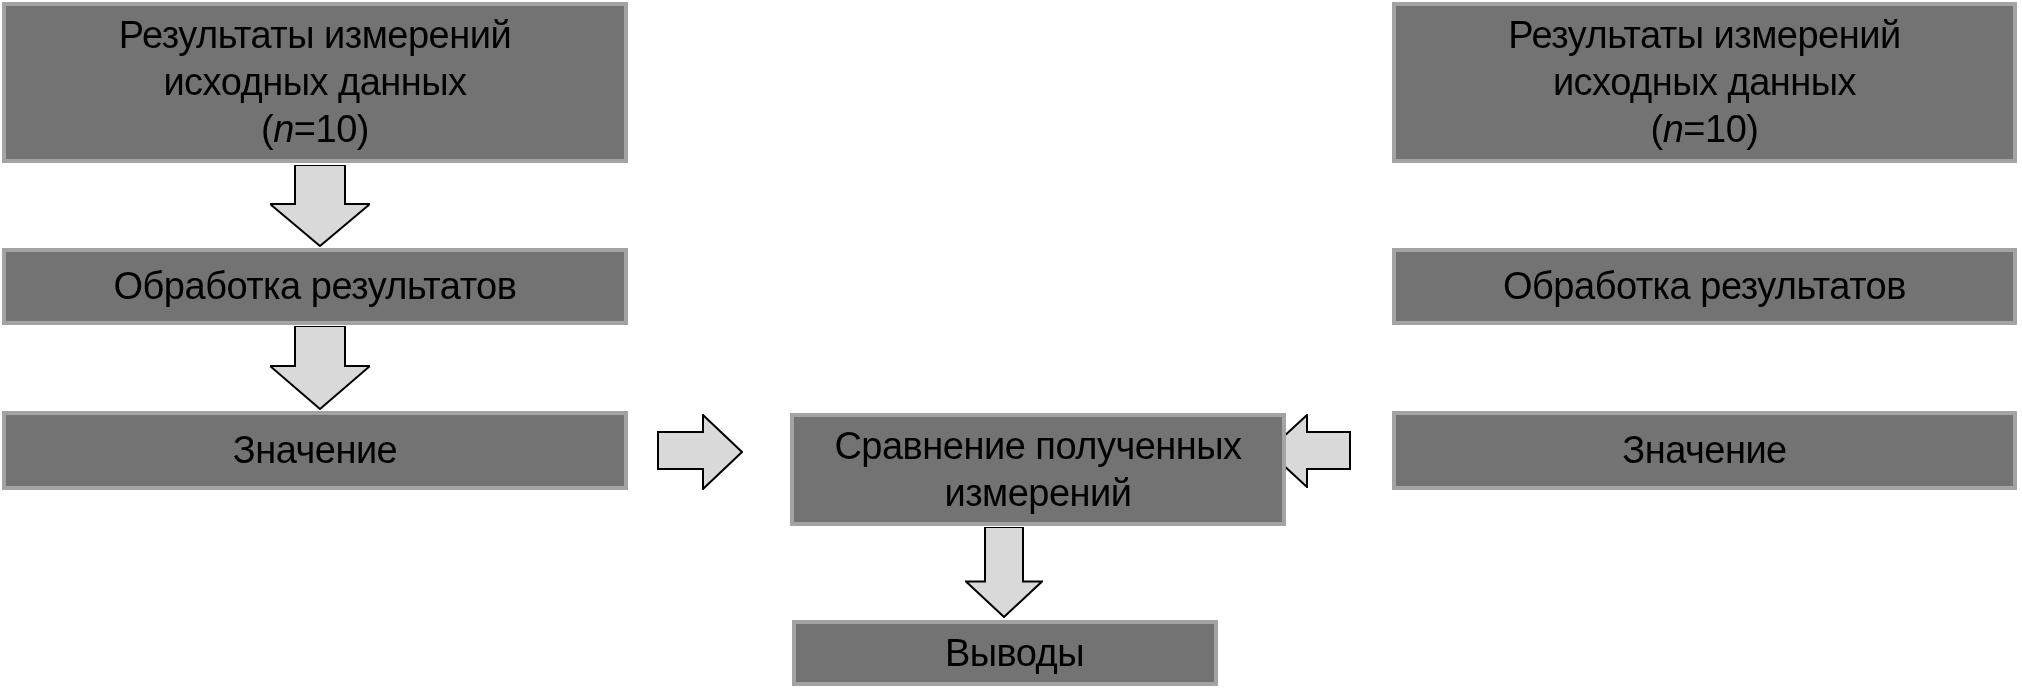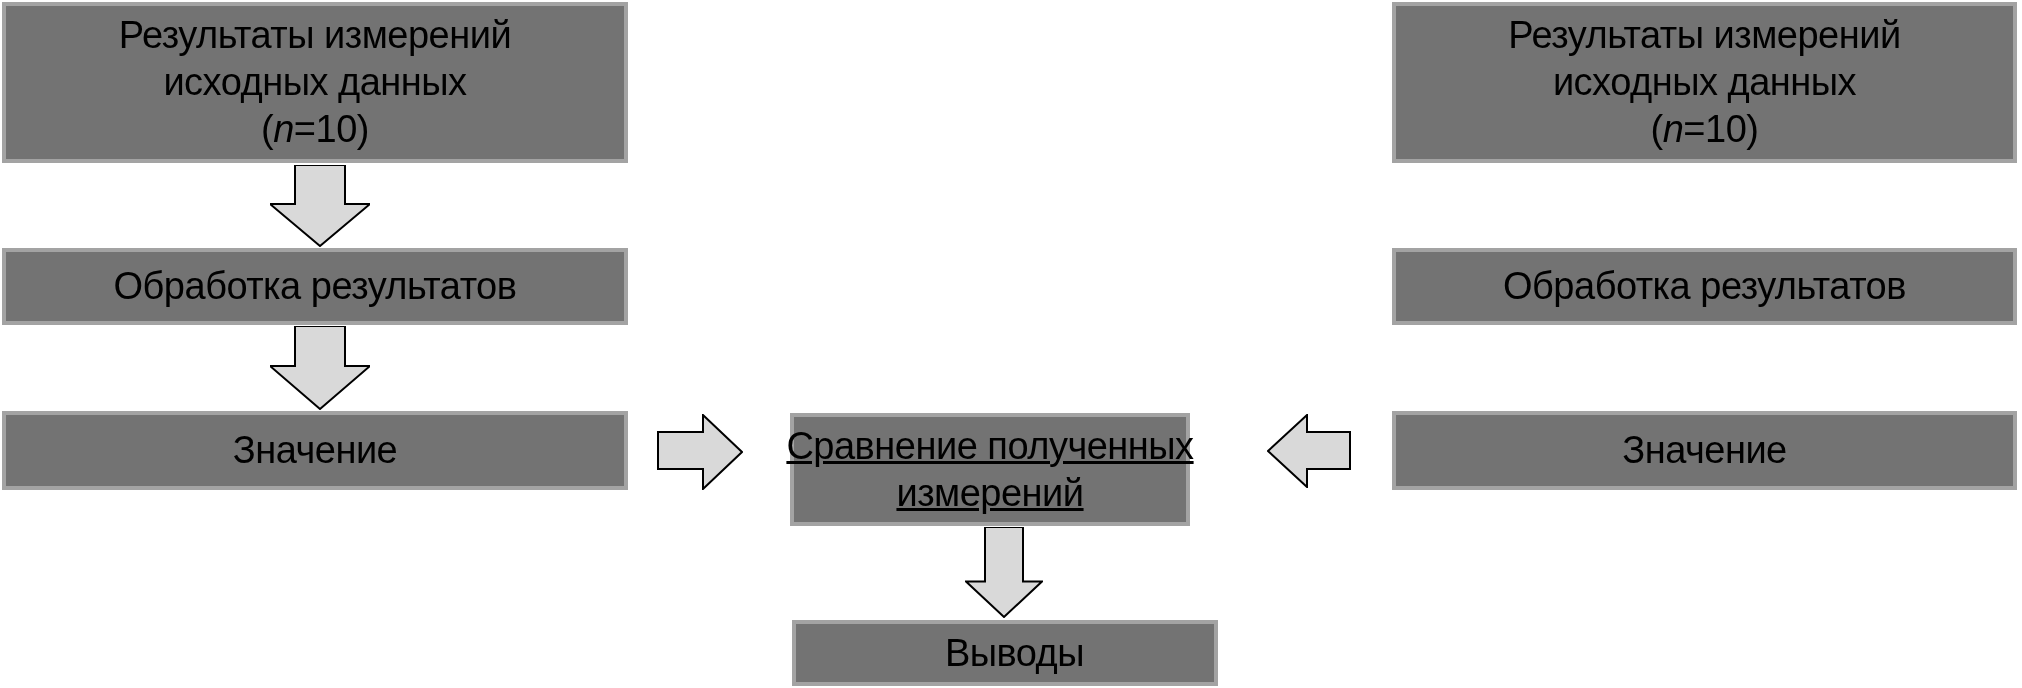--- a/index.html
+++ b/index.html
@@ -59,21 +59,21 @@
 
   
   .box-results-left     { left: 2px;    top: 2px;   width: 626px; height: 161px; }
   .box-processing-left  { left: 2px;    top: 248px; width: 626px; height: 77px;  }
   .box-value-left       { left: 2px;    top: 411px; width: 626px; height: 79px;  }
   
   .box-results-right    { left: 1392px; top: 2px;   width: 625px; height: 161px; }
   .box-processing-right { left: 1392px; top: 248px; width: 625px; height: 77px;  }
   .box-value-right      { left: 1392px; top: 411px; width: 625px; height: 79px;  }
   
-  .box-comparison       { left: 790px;  top: 413px; width: 400px; height: 113px; text-decoration: underline; }
+  .box-comparison       { left: 790px;  top: 413px; width: 496px; height: 113px; }
   .box-conclusions      { left: 792px;  top: 620px; width: 426px; height: 66px; padding-left: 19px;  }
   
   .arrow-down-1         { left: 270px;  top: 165px; width: 100px; height: 82px;  }
   .arrow-down-2         { left: 270px;  top: 326px; width: 100px; height: 84px;  }
   .arrow-right          { left: 657px;  top: 414px; width: 86px;  height: 76px;  }
   .arrow-left           { left: 1267px; top: 414px; width: 84px;  height: 74px;  }
   .arrow-down-3         { left: 965px;  top: 527px; width: 78px;  height: 91px;  }
 </style>
 </head>
 <body>

